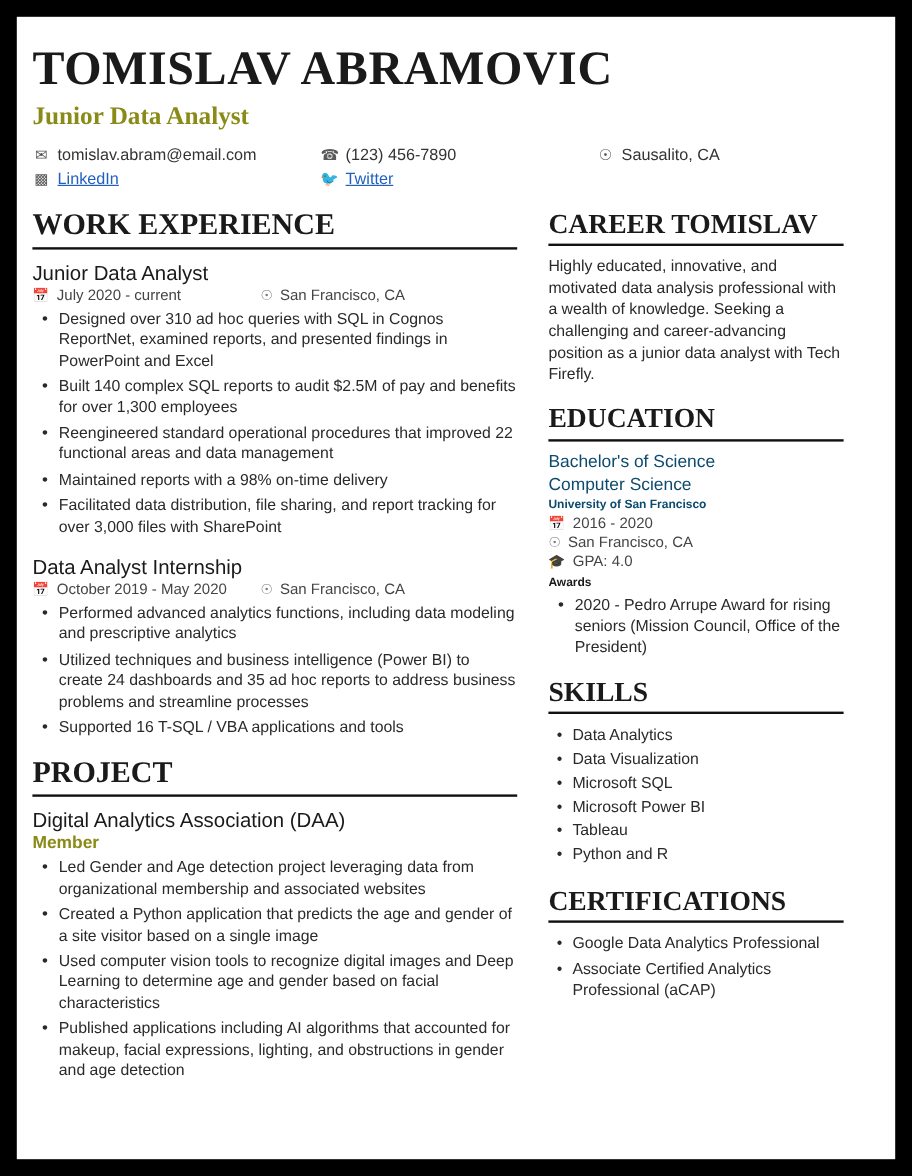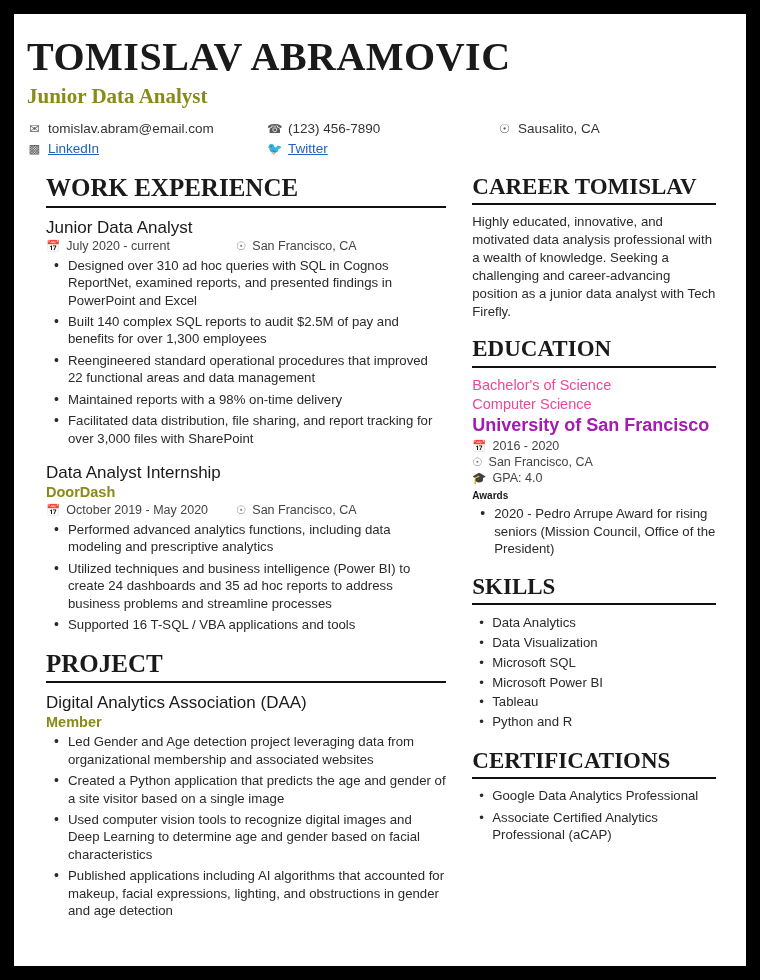--- a/index.html
+++ b/index.html
@@ -71,21 +71,20 @@
 
   
   .columns {
     display: flex;
     margin-top: 18px;
   }
   .col-left {
     width: 430px;
     padding-right: 26px;
     box-sizing: border-box;
-    margin-left: 19px;
   }
   .col-right {
     width: 246px;
     box-sizing: border-box;
   }
   h2.section {
     font-family: "Liberation Serif", serif;
     font-size: 25px;
     font-weight: bold;
     color: #1a1a1a;
@@ -146,27 +145,27 @@
 
   
   .objective-text {
     font-size: 13.2px;
     line-height: 1.35;
     color: #2a2a2a;
     margin-top: 8px;
   }
   .edu-line {
     font-size: 14.5px;
-    color: #ec4899;
+    color: #0c4a6e;
     line-height: 1.3;
   }
   .edu-school {
-    font-size: 18px;
-    font-weight: bold;
-    color: #a21caf;
+    font-size: 10px;
+    font-weight: bold;
+    color: #0c4a6e;
     margin-top: 2px;
     margin-bottom: 3px;
   }
   .edu-meta {
     display: flex;
     align-items: center;
     gap: 6px;
     font-size: 12.5px;
     color: #444444;
     margin-bottom: 2px;
@@ -258,21 +257,20 @@
             <li>Designed over 310 ad hoc queries with SQL in Cognos ReportNet, examined reports, and presented findings in PowerPoint and Excel</li>
             <li>Built 140 complex SQL reports to audit $2.5M of pay and benefits for over 1,300 employees</li>
             <li>Reengineered standard operational procedures that improved 22 functional areas and data management</li>
             <li>Maintained reports with a 98% on-time delivery</li>
             <li>Facilitated data distribution, file sharing, and report tracking for over 3,000 files with SharePoint</li>
           </ul>
         </div>
 
         <div class="job space-top">
           <div class="job-title">Data Analyst Internship</div>
-          <div class="job-company">DoorDash</div>
           <div class="job-meta">
             <div class="m1">
               <span class="ico">📅</span>
               <span>October 2019 - May 2020</span>
             </div>
             <div class="m2">
               <span class="ico">☉</span>
               <span>San Francisco, CA</span>
             </div>
           </div>

